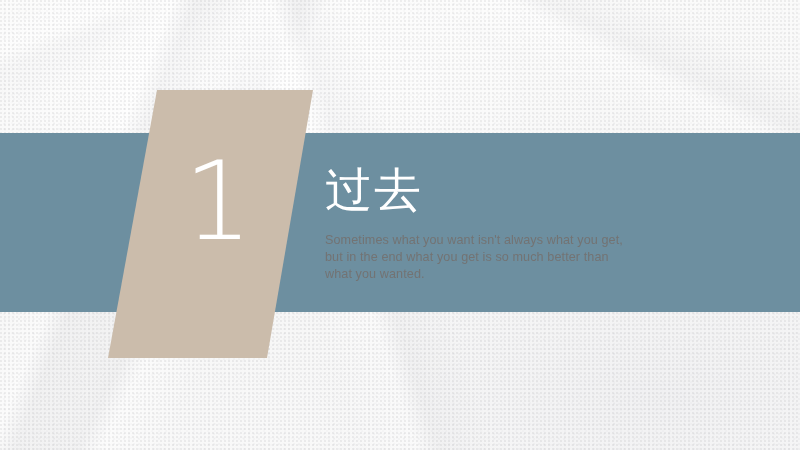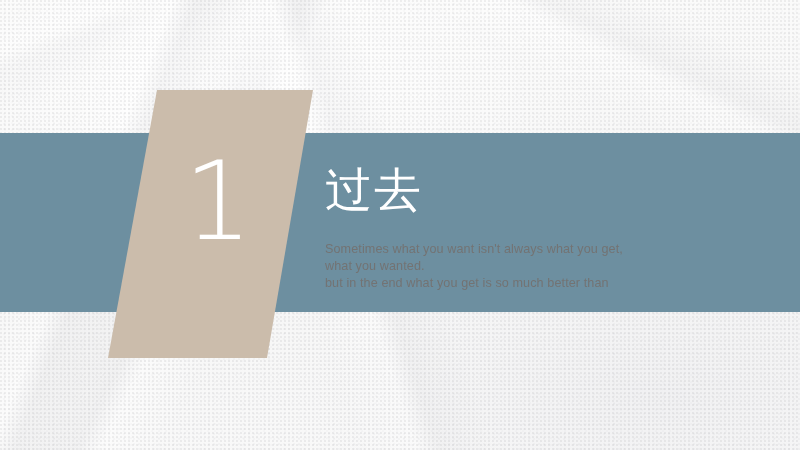--- a/index.html
+++ b/index.html
@@ -109,21 +109,21 @@
     width: 340px;
   }
 
   .title {
     color: #ffffff;
     font-family: "DejaVu Sans", "Liberation Sans", sans-serif;
     font-size: 47px;
     font-weight: 300;
     line-height: 1.12;
     letter-spacing: 2px;
-    margin: 0 0 24px 0;
+    margin: 0 0 15px 0;
     white-space: nowrap;
   }
 
   .subtitle {
     color: #737373;
     font-family: "Liberation Sans", "DejaVu Sans", sans-serif;
     font-size: 12.6px;
     font-weight: 400;
     line-height: 17.4px;
     letter-spacing: 0.1px;
@@ -151,18 +151,18 @@
     <polygon class="marker-shape" points="157,90 313,90 267,358 108,358"></polygon>
   </svg>
 
   <div class="numeral">1</div>
 
   <div class="text-block">
     <h1 class="title">过去</h1>
 
     <p class="subtitle">
       <span class="subtitle-line">Sometimes what you want isn't always what you get,</span>
+      <span class="subtitle-line">but in the end what you get is so much better than</span>
       <span class="subtitle-line">what you wanted.</span>
-      <span class="subtitle-line">but in the end what you get is so much better than</span>
     </p>
   </div>
 
 </div>
 
 </body></html>

